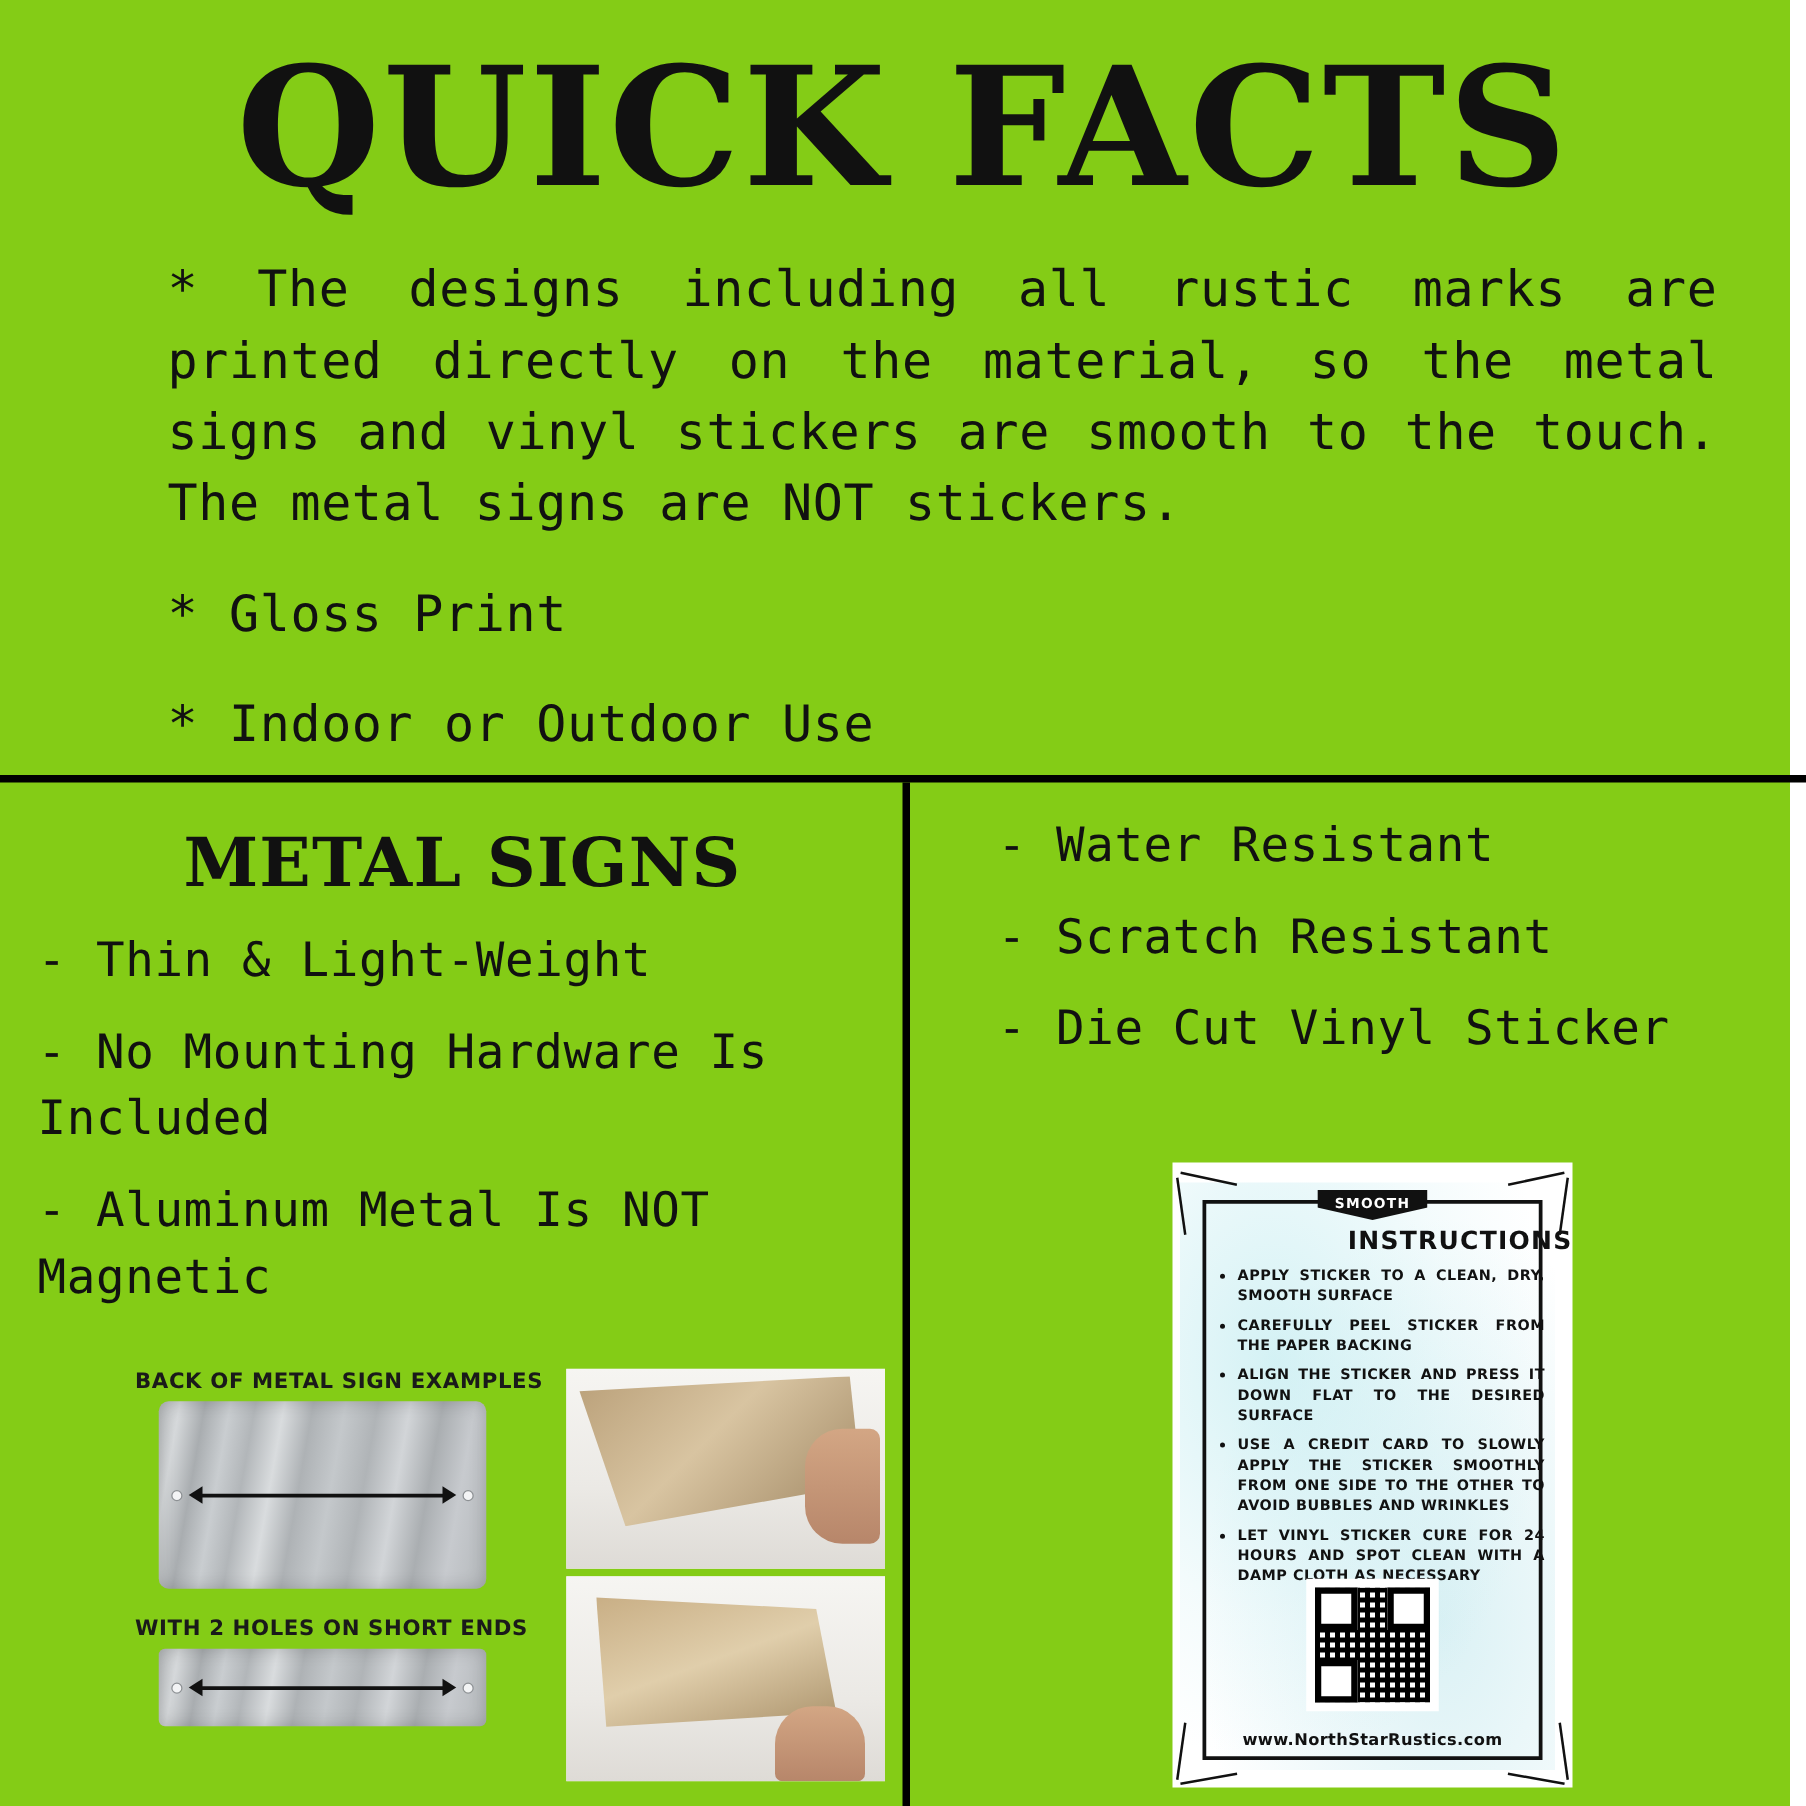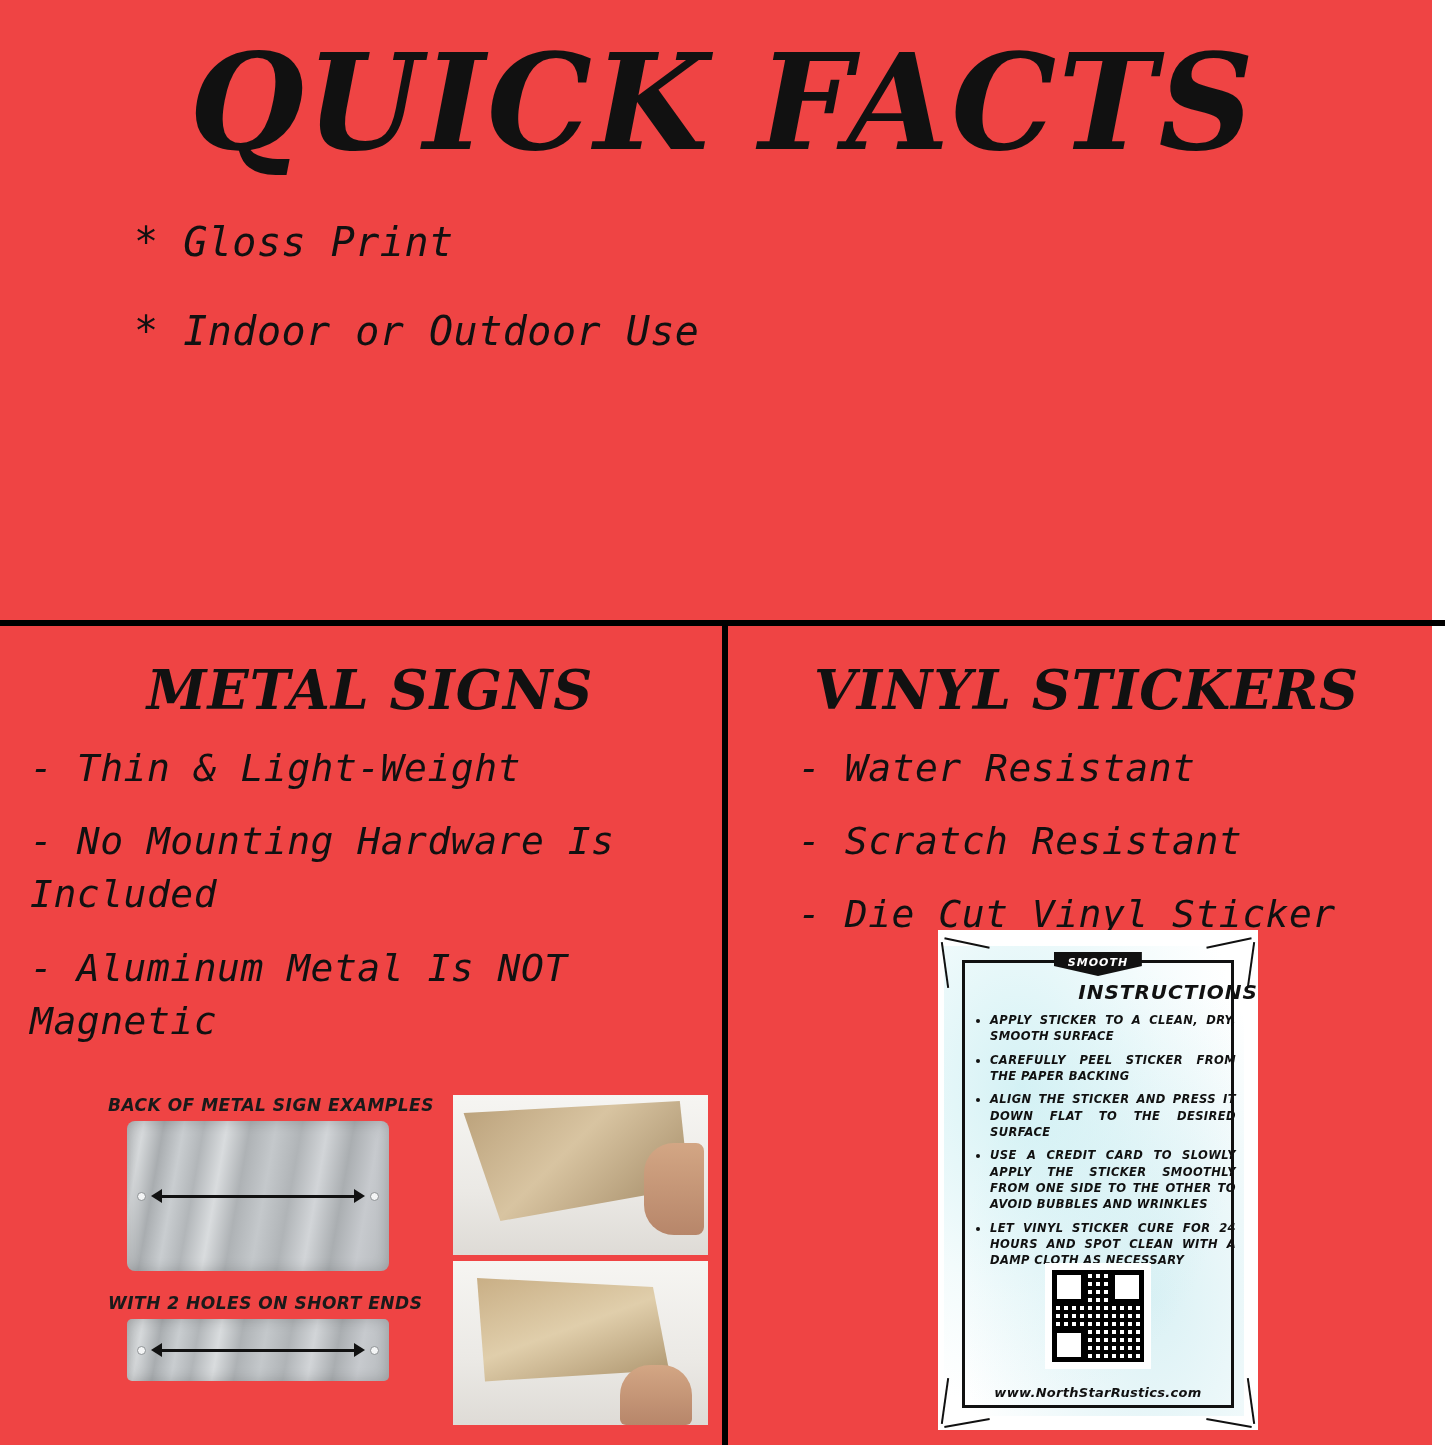--- a/index.html
+++ b/index.html
@@ -11,22 +11,21 @@
     height: 1445px;
     background: #ffffff;
     font-family: "DejaVu Sans Mono", monospace;
     overflow: hidden;
   }
   .page {
     position: relative;
     width: 1432px;
     height: 1445px;
     box-sizing: border-box;
-    background: #ef4444;
-    font-style: italic;
+    background: #84cc16;
   }
 
   
   .top-section {
     position: absolute;
     left: 0;
     top: 0;
     width: 1445px;
     height: 622px;
     box-sizing: border-box;
@@ -397,20 +396,21 @@
     letter-spacing: 0.3px;
   }
 </style>
 </head>
 <body>
 
 <div class="page">
 
   <div class="top-section">
     <h1 class="main-title">QUICK FACTS</h1>
+    <p class="fact first">* The designs including all rustic marks are printed directly on the material, so the metal signs and vinyl stickers are smooth to the touch. The metal signs are NOT stickers.</p>
     <p class="fact short">* Gloss Print</p>
     <p class="fact short">* Indoor or Outdoor Use</p>
   </div>
 
   <div class="hdivider"></div>
   <div class="vdivider"></div>
 
   <div class="col col-left">
     <h2 class="col-title">METAL SIGNS</h2>
     <p class="bullet">- Thin &amp; Light-Weight</p>
@@ -454,21 +454,20 @@
         <div class="photo bottom">
           <div class="photo-bg"></div>
           <div class="sheet-b"></div>
           <div class="hand h2"></div>
         </div>
       </div>
     </div>
   </div>
 
   <div class="col col-right">
-    <h2 class="col-title">VINYL STICKERS</h2>
     <p class="bullet">- Water Resistant</p>
     <p class="bullet">- Scratch Resistant</p>
     <p class="bullet">- Die Cut Vinyl Sticker</p>
 
     <div class="sticker-card">
       <div class="sticker-wash"></div>
       <div class="sticker-frame"></div>
       <span class="corner-mark tl"></span>
       <span class="corner-mark tr"></span>
       <span class="corner-mark bl"></span>

